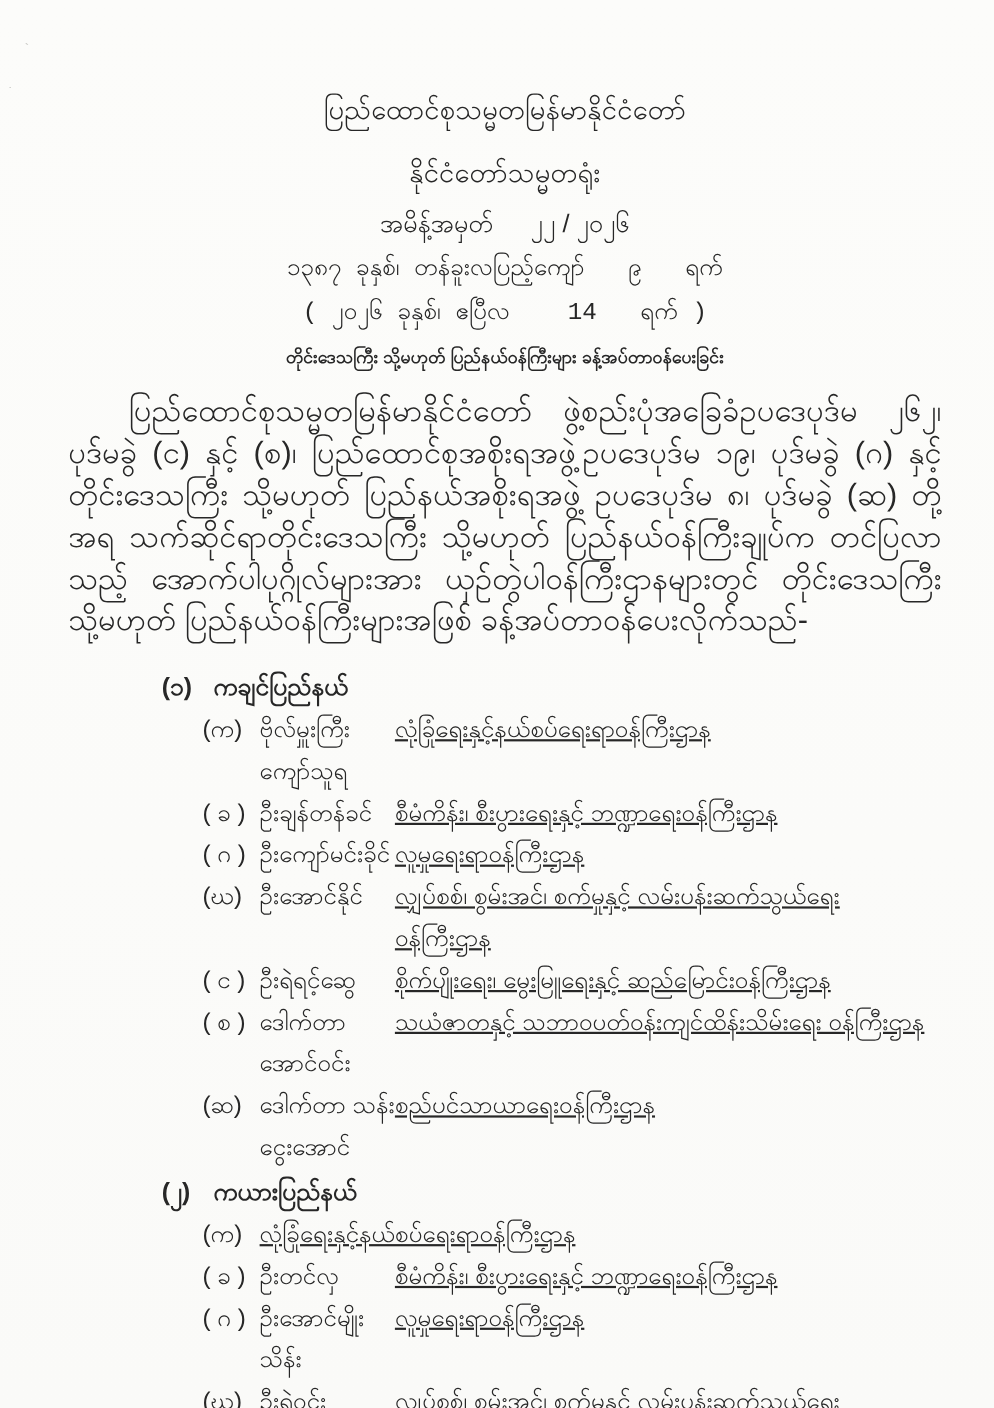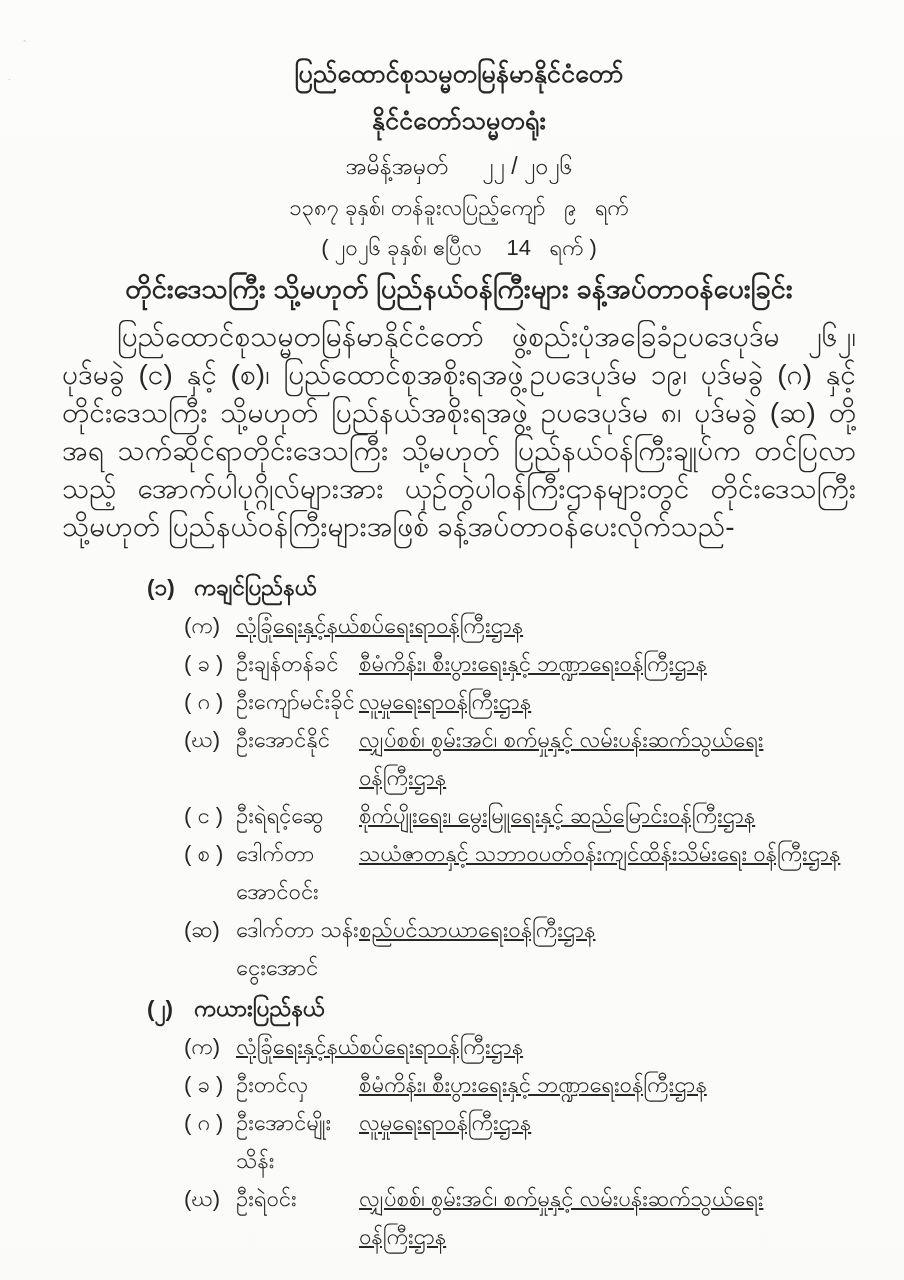--- a/index.html
+++ b/index.html
@@ -11,25 +11,25 @@
     background:linear-gradient(180deg,#fcfcfa 0%, #fbfbf9 60%, #fafaf8 100%);
     color:#272727;
     padding:58px 48px 30px 62px;
     overflow:hidden;
   }
   .artifact { position:absolute; color:#b9b9b5; font-size:11px; }
   .artifact.a1 { left:24px; top:38px; transform:rotate(-20deg); }
   .artifact.a2 { left:8px; top:72px; font-size:9px; }
 
   .header { text-align:center; }
-  .title-line { font-size:25px; font-weight:bold; line-height:30px; margin-bottom:17px; letter-spacing:0.2px; }
+  .title-line { font-size:25px; font-weight:normal; line-height:30px; margin-bottom:17px; letter-spacing:0.2px;margin-top:27px; }
   .order-line { font-size:23px; line-height:28px; margin-bottom:14px; white-space:pre; }
   .order-line .order-num { margin-left:34px; }
-  .date-line { font-size:22px; line-height:27px; margin-bottom:13px; white-space:pre; }
-  .subject-line { font-size:27px; font-weight:bold; line-height:30px; margin-top:8px; margin-bottom:14px; letter-spacing:0.2px; }
+  .date-line { font-size:22px; line-height:27px; margin-bottom:13px; white-space:pre;font-family:Liberation Mono, monospace; }
+  .subject-line { font-size:16px; font-weight:bold; line-height:30px; margin-top:8px; margin-bottom:14px; letter-spacing:0.2px; }
 
   .para {
     font-size:28px;
     line-height:38px;
     text-align:justify;
     text-indent:55px;
     margin-top:8px;
     letter-spacing:0.1px;
   }
 
@@ -62,20 +62,21 @@
 
   <div class="sections">
 
     <div class="section">
       <div class="sec-head">
         <span class="sec-num">(၁)</span>
         <span class="sec-title">ကချင်ပြည်နယ်</span>
       </div>
       <div class="row">
         <span class="lbl">(က)</span>
+        <span class="nm">ဗိုလ်မှူးကြီး ကျော်သူရ</span>
         <span class="min">လုံခြုံရေးနှင့်နယ်စပ်ရေးရာဝန်ကြီးဌာန</span>
       </div>
       <div class="row">
         <span class="lbl">( ခ )</span>
         <span class="nm">ဦးချန်တန်ခင်</span>
         <span class="min">စီမံကိန်း၊ စီးပွားရေးနှင့် ဘဏ္ဍာရေးဝန်ကြီးဌာန</span>
       </div>
       <div class="row">
         <span class="lbl">( ဂ )</span>
         <span class="nm">ဦးကျော်မင်းခိုင်</span>

